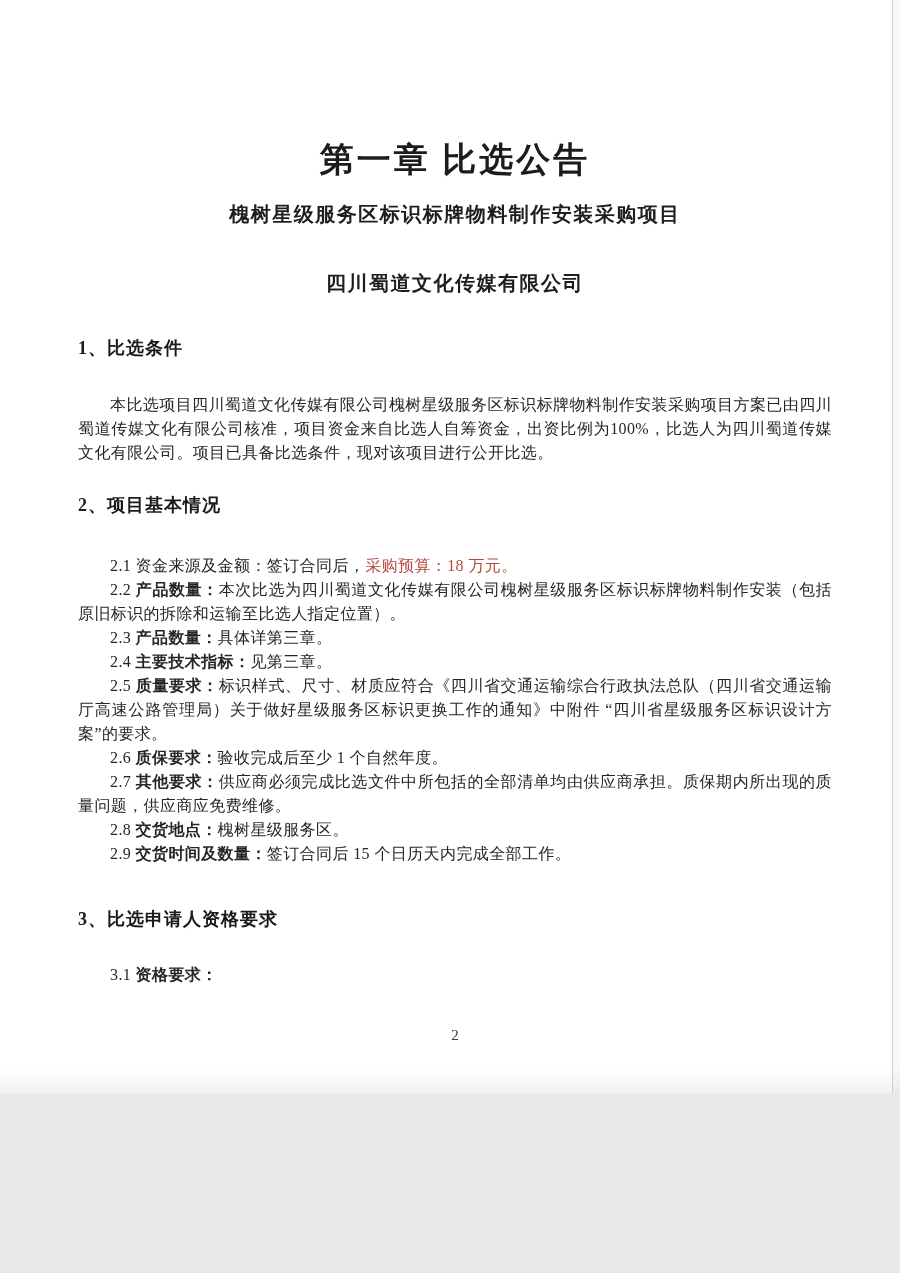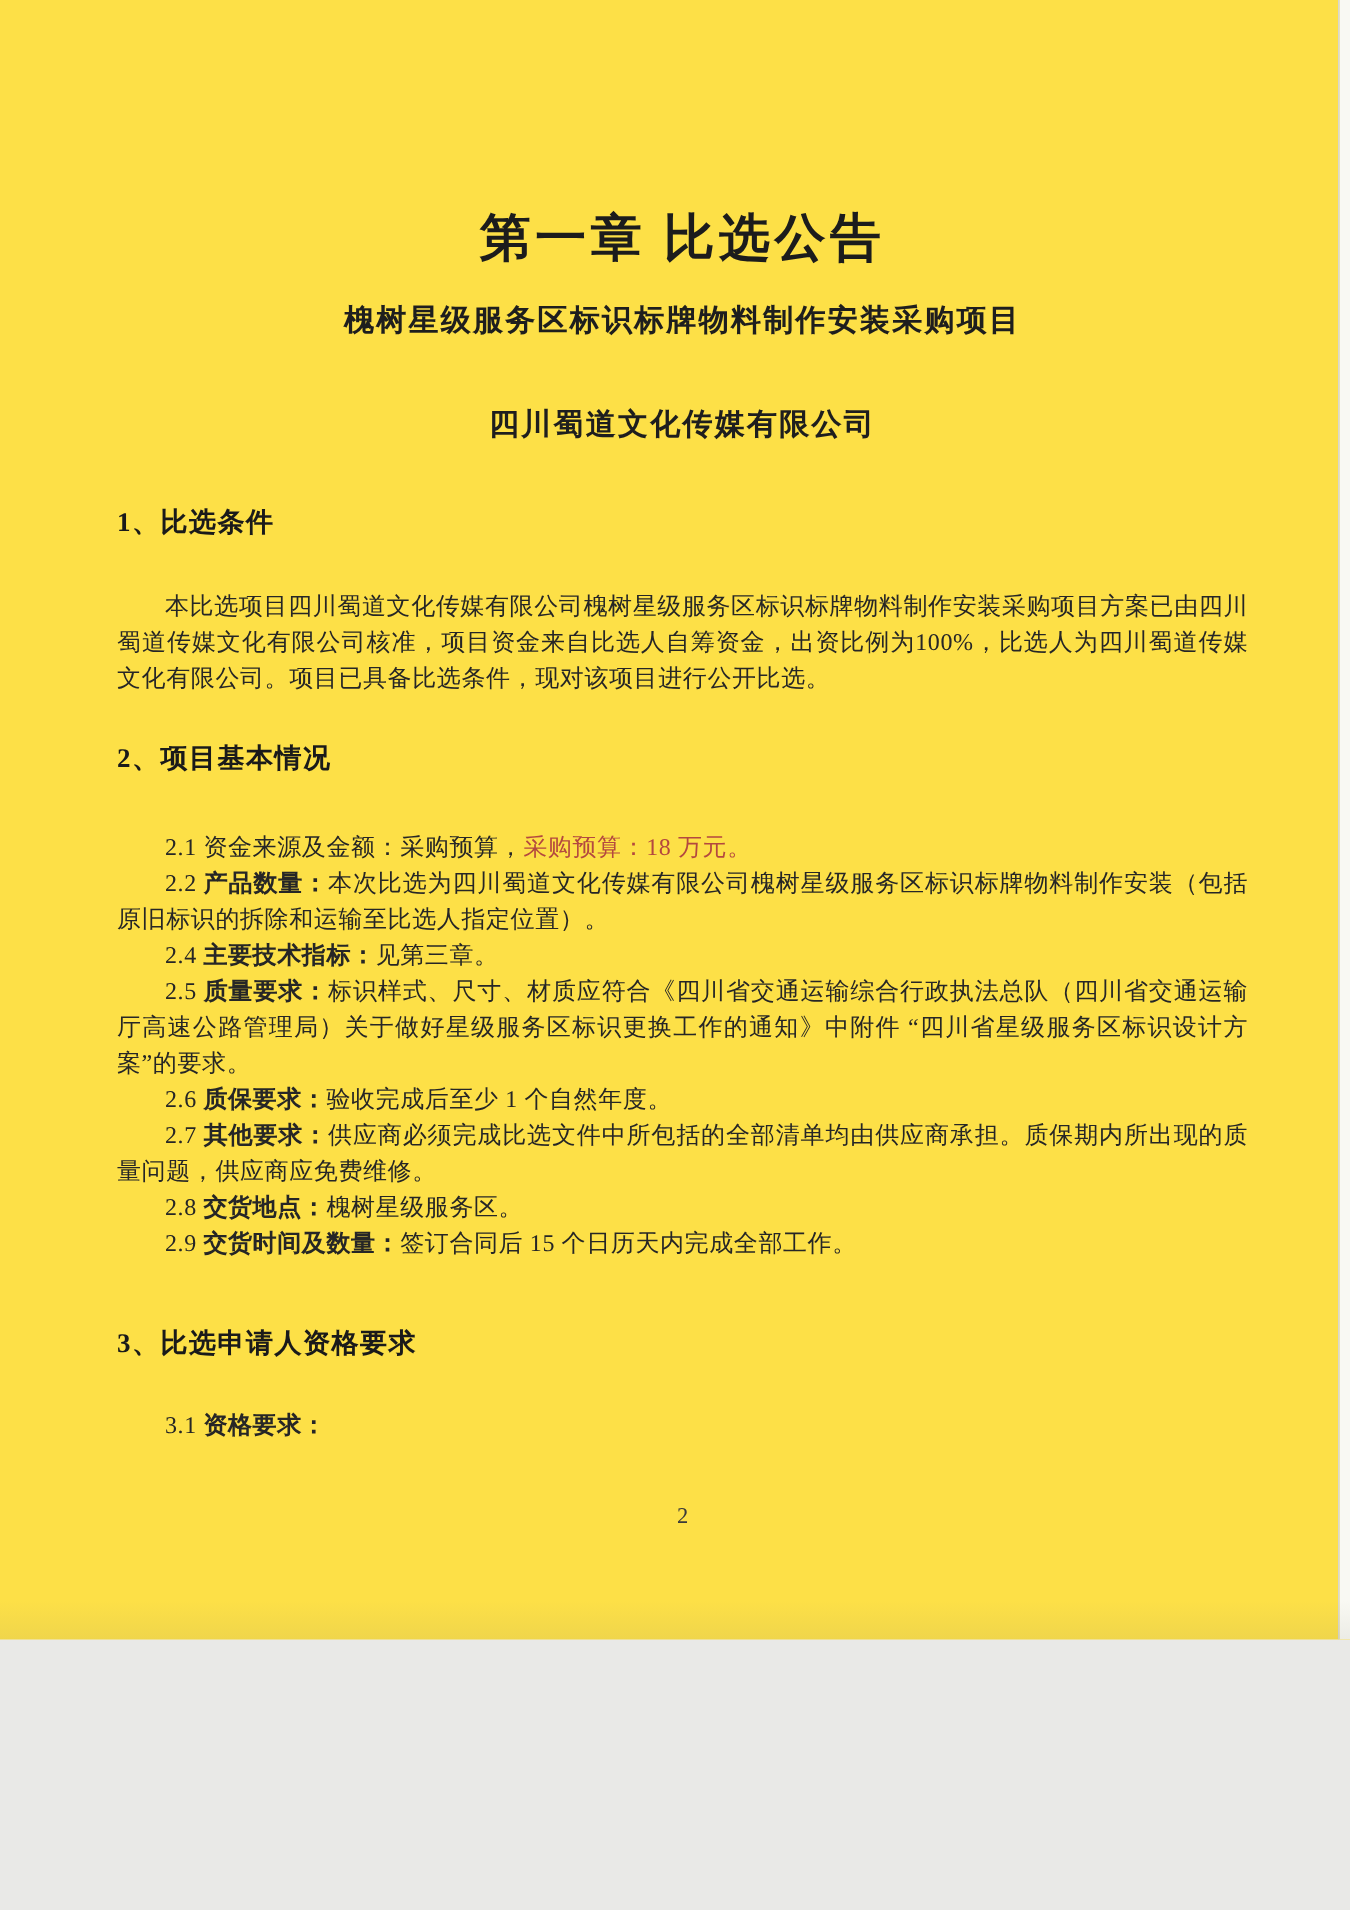--- a/index.html
+++ b/index.html
@@ -9,21 +9,21 @@
   body {
     width: 900px;
     height: 1273px;
     background: #e9e9e7;
     font-family: "Liberation Serif", "DejaVu Serif", serif;
   }
   .page {
     position: relative;
     width: 900px;
     height: 1093px;
-    background: #fde047;
+    background: #ffffff;
     overflow: hidden;
     color: #262626;
   }
   
   .scan-edge-right {
     position: absolute;
     top: 0;
     right: 7px;
     width: 1px;
     height: 100%;
@@ -122,22 +122,23 @@
 
     <h2 class="subtitle org-name">四川蜀道文化传媒有限公司</h2>
 
     <h3 class="section-heading s1-heading">1、比选条件</h3>
 
     <p class="body-text s1-paragraph">本比选项目四川蜀道文化传媒有限公司槐树星级服务区标识标牌物料制作安装采购项目方案已由四川蜀道传媒文化有限公司核准，项目资金来自比选人自筹资金，出资比例为100%，比选人为四川蜀道传媒文化有限公司。项目已具备比选条件，现对该项目进行公开比选。</p>
 
     <h3 class="section-heading s2-heading">2、项目基本情况</h3>
 
     <div class="items-block">
-      <p class="body-text item"><span>2.1</span> <span>资金来源及金额：</span><span>采购预算，</span><span class="red">采购预算：18 万元。</span></p>
+      <p class="body-text item"><span>2.1</span> <span>资金来源及金额：</span><span>签订合同后，</span><span class="red">采购预算：18 万元。</span></p>
       <p class="body-text item"><span>2.2</span> <span class="lbl">产品数量：</span><span>本次比选为四川蜀道文化传媒有限公司槐树星级服务区标识标牌物料制作安装（包括原旧标识的拆除和运输至比选人指定位置）。</span></p>
+      <p class="body-text item"><span>2.3</span> <span class="lbl">产品数量：</span><span>具体详第三章。</span></p>
       <p class="body-text item"><span>2.4</span> <span class="lbl">主要技术指标：</span><span>见第三章。</span></p>
       <p class="body-text item"><span>2.5</span> <span class="lbl">质量要求：</span><span>标识样式、尺寸、材质应符合《四川省交通运输综合行政执法总队（四川省交通运输厅高速公路管理局）关于做好星级服务区标识更换工作的通知》中附件 “四川省星级服务区标识设计方案”的要求。</span></p>
       <p class="body-text item"><span>2.6</span> <span class="lbl">质保要求：</span><span>验收完成后至少 1 个自然年度。</span></p>
       <p class="body-text item"><span>2.7</span> <span class="lbl">其他要求：</span><span>供应商必须完成比选文件中所包括的全部清单均由供应商承担。质保期内所出现的质量问题，供应商应免费维修。</span></p>
       <p class="body-text item"><span>2.8</span> <span class="lbl">交货地点：</span><span>槐树星级服务区。</span></p>
       <p class="body-text item"><span>2.9</span> <span class="lbl">交货时间及数量：</span><span>签订合同后 15 个日历天内完成全部工作。</span></p>
     </div>
 
     <h3 class="section-heading s3-heading">3、比选申请人资格要求</h3>
 

